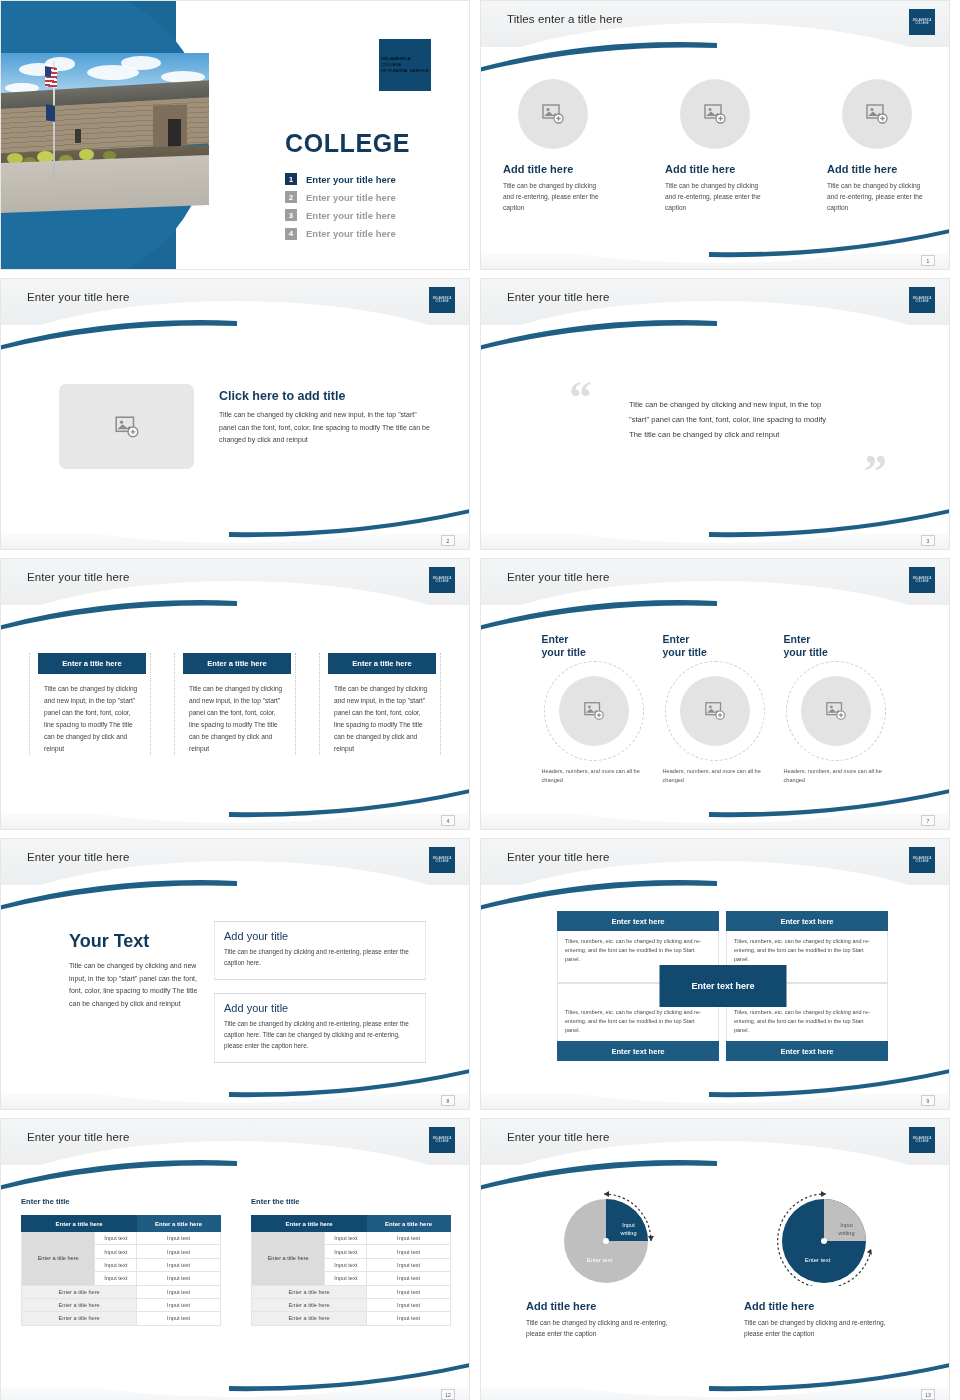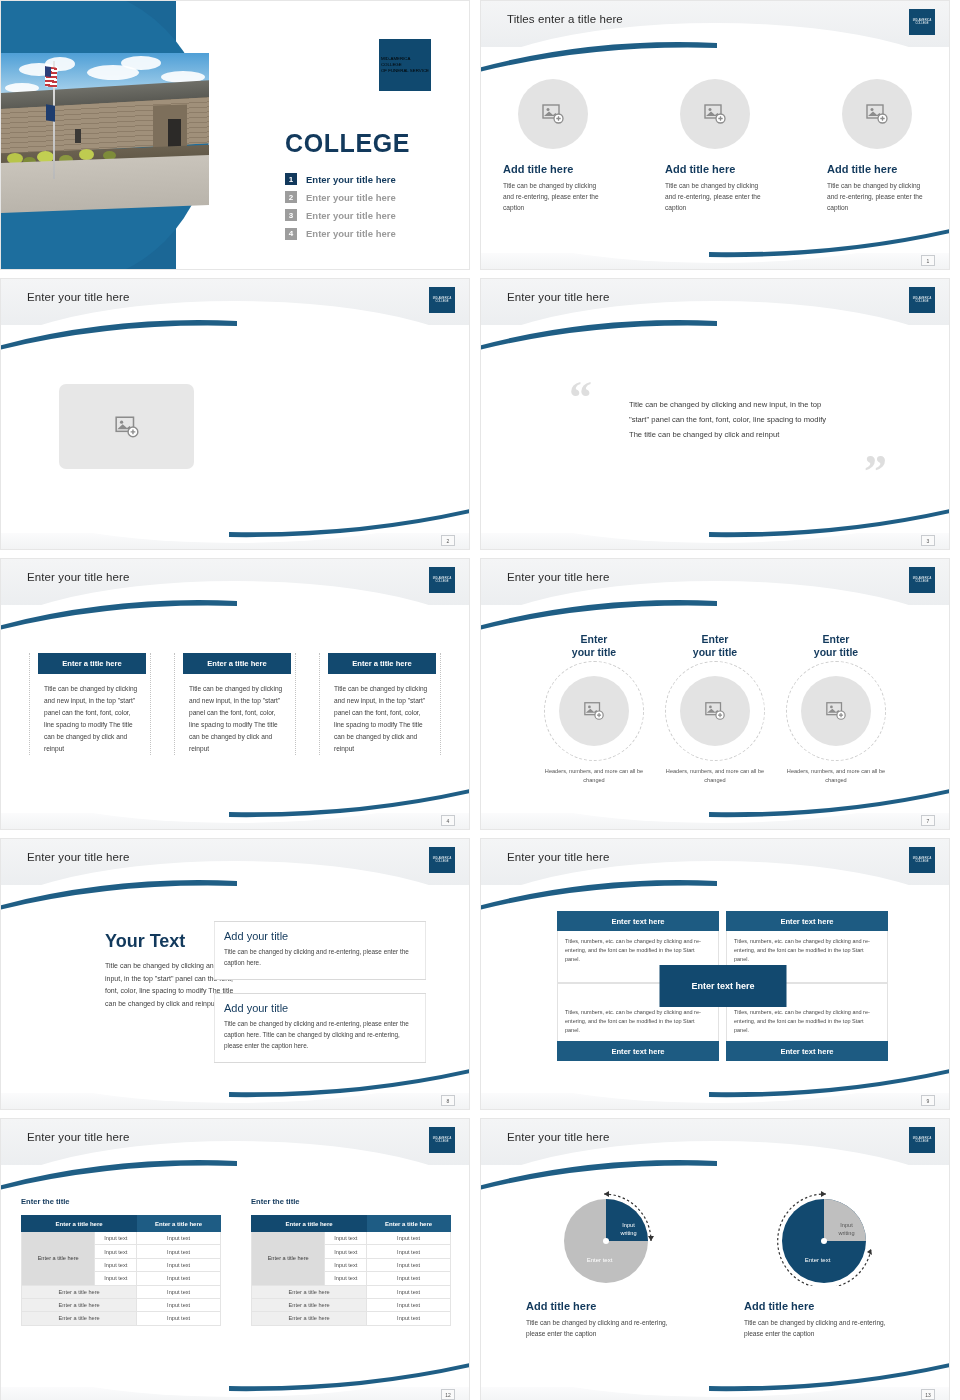--- a/index.html
+++ b/index.html
@@ -224,32 +224,32 @@
           padding:0 4px; }
   .card-hd {
     background:#12496f; color:#fff; font-size:7.6px; font-weight:bold;
     text-align:center; padding:6px 0; margin-left:4px;
   }
   .card-body { padding:9px 8px 0 10px; font-size:6.6px; line-height:12px; color:#3f3f3f; }
 
   
   .o-row { position:absolute; left:0; top:74px; width:100%;
            display:flex; justify-content:center; gap:16px; z-index:6; }
-  .o-col { width:105px; text-align:center; }
+  .o-col { width:105px; }
   .o-title { font-size:10.5px; font-weight:bold; color:#12395c; line-height:13px; }
   .o-ring {
     margin:2px auto 0; width:100px; height:100px; border-radius:50%;
     border:1px dashed #cfcfcf; display:flex; align-items:center; justify-content:center;
   }
   .o-inner { width:70px; height:70px; border-radius:50%; background:#e3e3e3;
              display:flex; align-items:center; justify-content:center; }
   .o-cap { margin-top:6px; font-size:5.6px; line-height:9px; color:#555; }
 
   
-  .yt-wrap { position:absolute; left:68px; top:92px; width:135px; z-index:6;margin-left:36px; }
+  .yt-wrap { position:absolute; left:68px; top:92px; width:135px; z-index:6; }
   .yt-title { font-size:18px; font-weight:bold; color:#12395c; }
   .yt-body { margin-top:8px; font-size:7px; line-height:12.5px; color:#3f3f3f; }
   .ab-wrap { position:absolute; left:213px; top:82px; width:212px; z-index:6; }
   .ab {
     border:1px solid #d9d9d9; border-left:none; border-right:none;
     box-shadow: inset 1px 0 0 #e8e8e8, inset -1px 0 0 #e8e8e8;
     padding:8px 10px 11px 10px; background:#fff;
   }
   .ab + .ab { margin-top:13px; }
   .ab-t { font-size:11px; font-weight:normal; color:#12395c; }
@@ -457,20 +457,24 @@
     </div>
     <div class="img-box">
       <svg class="ph-icon" width="26" height="26" viewBox="0 0 24 24">
           <rect x="2" y="3" width="16" height="13" fill="none" stroke="#8c8c8c" stroke-width="1.4"></rect>
           <circle cx="7" cy="7.5" r="1.5" fill="#8c8c8c"></circle>
           <path d="M3 14 L8 9.5 L12 13 L14.5 11 L17 14 Z" fill="#8c8c8c"></path>
           <circle cx="17.5" cy="16.5" r="4.5" fill="#fff" stroke="#8c8c8c" stroke-width="1.3"></circle>
           <path d="M17.5 14.3v4.4M15.3 16.5h4.4" stroke="#8c8c8c" stroke-width="1.3"></path>
         </svg>
     </div>
+    <div class="s3-text">
+      <div class="s3-title">Click here to add title</div>
+      <div class="s3-body">Title can be changed by clicking and new input, in the top "start" panel can the font, font, color, line spacing to modify The title can be changed by click and reinput</div>
+    </div>
     <div class="footer-band"></div>
     <div class="footer-curve"></div>
     <div class="swoosh-br">
       <svg width="250" height="34" viewBox="0 0 250 34">
           <path d="M250 6 Q 130 34 0 32 L0 27 Q 130 30 250 2 Z" fill="#1f5e85"></path>
         </svg>
     </div>
     <div class="pgnum">2</div>
   </div>
 

